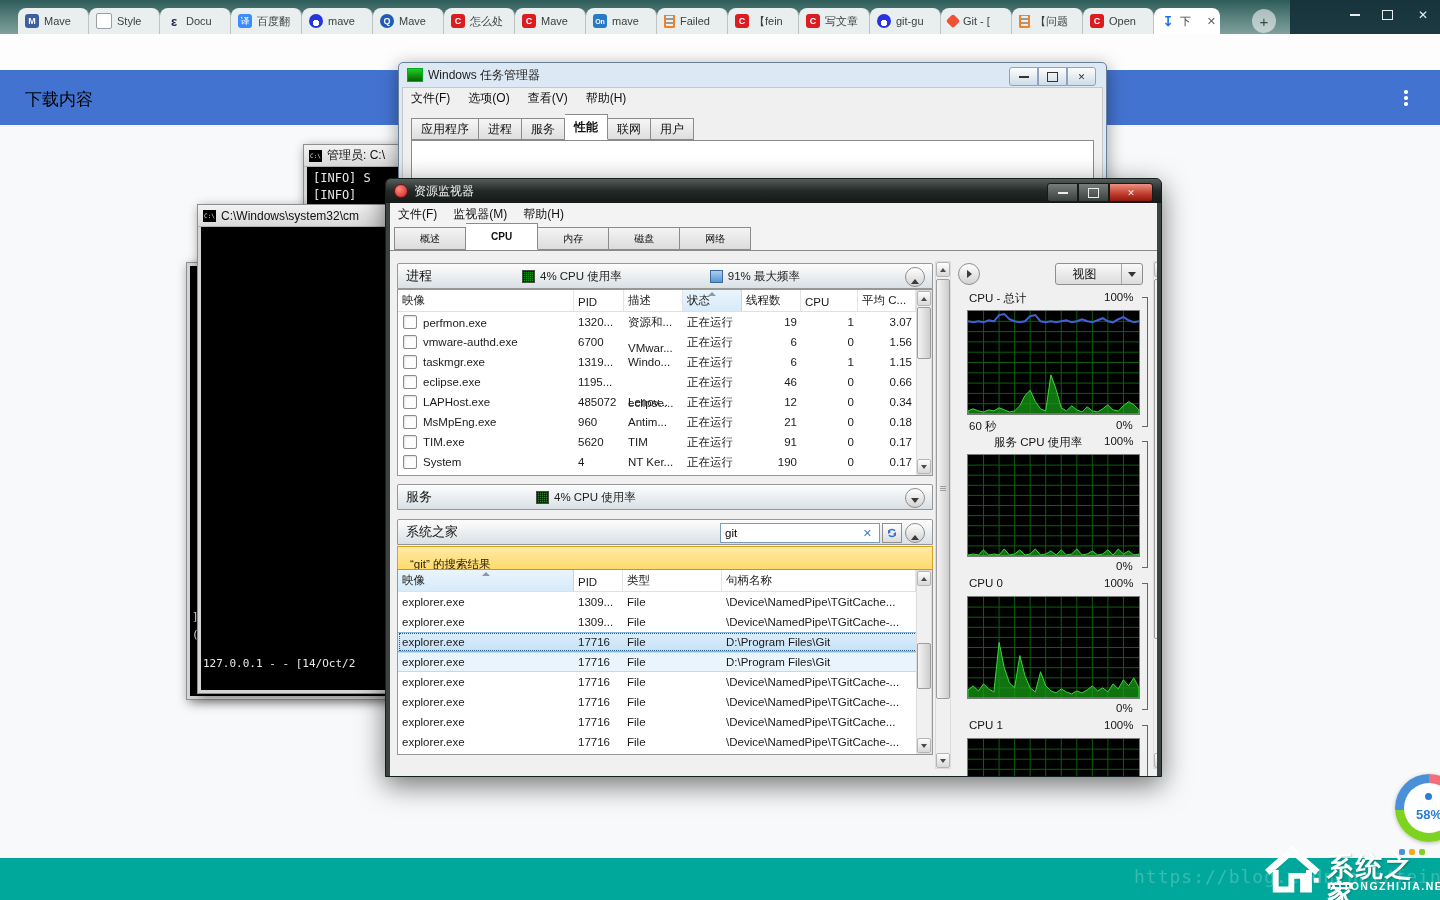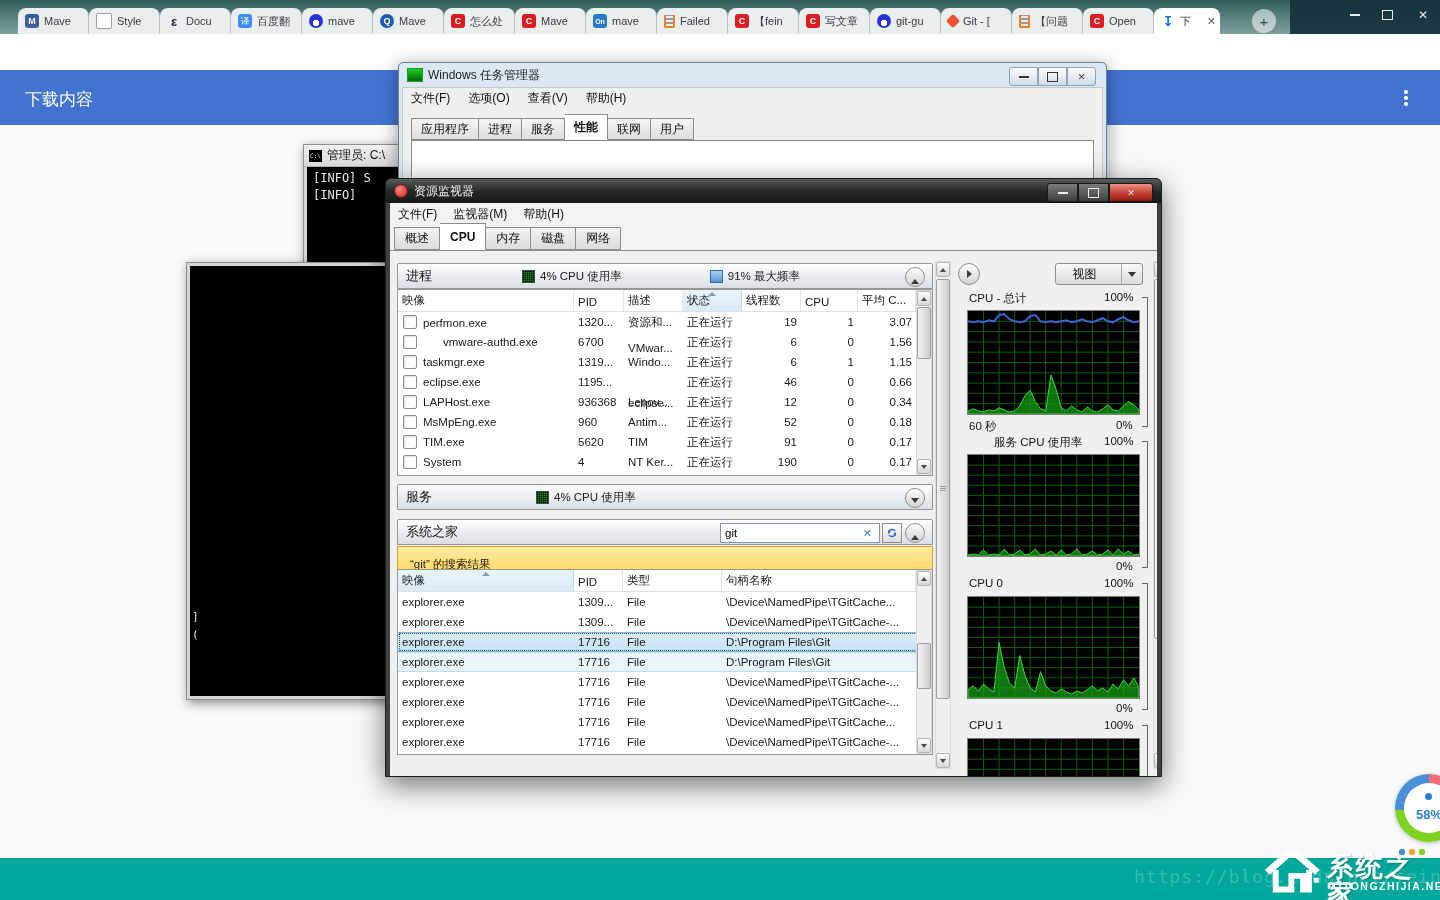--- a/index.html
+++ b/index.html
@@ -34,21 +34,21 @@
   .omnibox{position:absolute;left:112px;top:39px;width:1110px;height:28px;border-radius:14px;
     background:#f1f3f4;display:flex;align-items:center;padding:0 12px;box-sizing:border-box;}
   .omni-eng{font-size:13px;color:#202124;margin-left:8px;}
   .omni-sep{width:1px;height:16px;background:#c4c7ca;margin:0 10px;}
   .omni-url{font-size:13px;color:#5f6368;}
   .ext-ic{position:absolute;top:44px;color:#5f6368;}
   .avatar{left:1380px;top:41px;width:23px;height:23px;border-radius:50%;background:#5f6368;}
   .kebab{display:flex;flex-direction:column;gap:2.5px;align-items:center;}
   .kebab i{width:3.5px;height:3.5px;border-radius:50%;background:currentColor;display:block;}
   .dlheader{left:0;top:70px;width:1440px;height:55px;background:#4373d0;}
-  .dltitle{position:absolute;left:25px;top:18px;color:#ffffff;font-size:17px;}
+  .dltitle{position:absolute;left:25px;top:18px;color:#000000;font-size:17px;}
   .dlbody{left:0;top:125px;width:1440px;height:733px;background:#f8f9fa;}
   .footer{left:0;top:858px;width:1440px;height:42px;background:#00a79b;}
   
   .wm-url{left:1134px;top:866px;color:rgba(255,255,255,.22);font-family:"DejaVu Sans Mono",monospace;
     font-size:18px;letter-spacing:1px;white-space:nowrap;z-index:6;}
   .wm-logo{left:1264px;top:842px;z-index:7;display:flex;}
   .wm-text{color:#fff;font-size:27px;font-weight:bold;letter-spacing:2px;line-height:1;margin:12px 0 0 6px;
     text-shadow:1px 1px 2px rgba(0,0,0,.25);}
   .wm-sub{position:absolute;left:1330px;top:880px;color:#fff;font-size:10.5px;font-weight:bold;
     letter-spacing:1.5px;z-index:7;}
@@ -110,22 +110,22 @@
     border:1px solid #7a0f0f;margin-right:6px;box-sizing:border-box;}
   .rm-btns{position:absolute;right:8px;top:4px;display:flex;}
   .rmb{width:29px;height:17px;background:linear-gradient(180deg,#777d7a,#3a403d);border:1px solid #161a18;
     color:#eee;display:flex;align-items:center;justify-content:center;font-size:9px;}
   .rmb.close{width:42px;background:linear-gradient(180deg,#ee9181,#c0392b 60%,#8e1b10);border-radius:0 3px 3px 0;}
   .rmb:first-child{border-radius:3px 0 0 3px;}
   .rm-menubar{position:absolute;left:4px;right:4px;top:24px;height:22px;background:#f3f3f3;
     display:flex;align-items:center;gap:16px;padding-left:8px;font-size:12px;color:#111;}
   .rm-tabrow{position:absolute;left:4px;right:4px;top:46px;height:26px;background:#f3f3f3;
     display:flex;align-items:flex-end;padding-left:4px;border-bottom:1px solid #8b8b8b;box-sizing:border-box;}
-  .rm-tab{height:21px;padding:0 10px;background:linear-gradient(180deg,#f4f4f4,#dcdcdc);
-    border:1px solid #8b8b8b;border-left:none;font-size:12px;color:#111;display:flex;align-items:center;}
+  .rm-tab{height:21px;padding:0 25px;background:linear-gradient(180deg,#f4f4f4,#dcdcdc);
+    border:1px solid #8b8b8b;border-left:none;font-size:10px;color:#111;display:flex;align-items:center;}
   .rm-tab:first-child{border-left:1px solid #8b8b8b;}
   .rm-tab.active{height:25px;background:#fff;border-bottom:1px solid #fff;font-weight:bold;}
   .rm-content{position:absolute;left:4px;right:4px;top:72px;bottom:0;background:#f0f0f0;overflow:hidden;}
   .sec-header{position:absolute;height:26px;background:linear-gradient(180deg,#fdfdfd,#d9e0e5);
     border:1px solid #979797;border-radius:2px 2px 0 0;display:flex;align-items:center;box-sizing:border-box;}
   .sec-title{font-size:13px;color:#151515;margin-left:8px;}
   .hdr-stat{display:flex;align-items:center;font-size:11.5px;color:#222;}
   .ic-cpu{width:11px;height:11px;border:1px solid #4a4a4a;margin-right:5px;background-color:#0d930d;
     background-image:repeating-linear-gradient(0deg,rgba(0,0,0,.55) 0 1px,transparent 1px 2px),
     repeating-linear-gradient(90deg,rgba(0,0,0,.55) 0 1px,transparent 1px 2px);}
@@ -353,20 +353,29 @@
     </div>
   </div>
 
   <div class="abs cmdwin" style="left:186px;top:262px;width:206px;height:436px;z-index:20">
     <div class="cmd-body" style="top:3px">
       <div style="position:absolute;left:2px;top:344px">]</div>
       <div style="position:absolute;left:2px;top:362px">(</div>
     </div>
   </div>
 
+  <div class="abs cmdwin" style="left:197px;top:204px;width:190px;height:488px;z-index:30">
+    <div class="cmd-title">
+      <span class="cmd-ic">C:\</span>
+      <span>C:\Windows\system32\cm</span>
+    </div>
+    <div class="cmd-body" style="top:22px">
+      <div style="position:absolute;left:2px;top:430px;white-space:nowrap">127.0.0.1 - - [14/Oct/2</div>
+    </div>
+  </div>
 
   <div class="abs taskmgr">
     <div class="tm-title">
       <span class="tm-icon"></span>
       <span>Windows 任务管理器</span>
       <div class="tm-btns">
         <div class="tmb">
             <i class="wg-min" style="border-color:#333"></i>
           </div>
         <div class="tmb">
@@ -486,21 +495,21 @@
                 <span>perfmon.exe</span>
               </div>
               <div class="td" style="width: 50px;">1320...</div>
               <div class="td" style="width: 59px;">资源和...</div>
               <div class="td" style="width: 59px;">正在运行</div>
               <div class="td num" style="width: 59px;">19</div>
               <div class="td num" style="width: 57px;">1</div>
               <div class="td num" style="width: 58px;">3.07</div>
             </div>
             <div class="trow">
-              <div class="td" style="width: 176px; display: flex; align-items: center; padding: 0px; gap: 20px;">
+              <div class="td" style="width: 176px; display: flex; align-items: center; padding: 0px;">
                 <span class="cb"></span>
                 <span>vmware-authd.exe</span>
               </div>
               <div class="td" style="width: 50px;">6700</div>
               <div class="td" style="width: 59px; margin-top: 12px;">VMwar...</div>
               <div class="td" style="width: 59px;">正在运行</div>
               <div class="td num" style="width: 59px;">6</div>
               <div class="td num" style="width: 57px;">0</div>
               <div class="td num" style="width: 58px;">1.56</div>
             </div>
@@ -526,36 +535,36 @@
               <div class="td" style="width: 59px;">正在运行</div>
               <div class="td num" style="width: 59px;">46</div>
               <div class="td num" style="width: 57px;">0</div>
               <div class="td num" style="width: 58px;">0.66</div>
             </div>
             <div class="trow">
               <div class="td" style="width: 176px; display: flex; align-items: center; padding: 0px;">
                 <span class="cb"></span>
                 <span>LAPHost.exe</span>
               </div>
-              <div class="td" style="width: 50px;">936368</div>
+              <div class="td" style="width: 50px;">485072</div>
               <div class="td" style="width: 59px;">Lenov...</div>
               <div class="td" style="width: 59px;">正在运行</div>
               <div class="td num" style="width: 59px;">12</div>
               <div class="td num" style="width: 57px;">0</div>
               <div class="td num" style="width: 58px;">0.34</div>
             </div>
             <div class="trow">
               <div class="td" style="width: 176px; display: flex; align-items: center; padding: 0px;">
                 <span class="cb"></span>
                 <span>MsMpEng.exe</span>
               </div>
               <div class="td" style="width: 50px;">960</div>
               <div class="td" style="width: 59px;">Antim...</div>
               <div class="td" style="width: 59px;">正在运行</div>
-              <div class="td num" style="width: 59px;">52</div>
+              <div class="td num" style="width: 59px;">21</div>
               <div class="td num" style="width: 57px;">0</div>
               <div class="td num" style="width: 58px;">0.18</div>
             </div>
             <div class="trow">
               <div class="td" style="width: 176px; display: flex; align-items: center; padding: 0px;">
                 <span class="cb"></span>
                 <span>TIM.exe</span>
               </div>
               <div class="td" style="width: 50px;">5620</div>
               <div class="td" style="width: 59px;">TIM</div>

